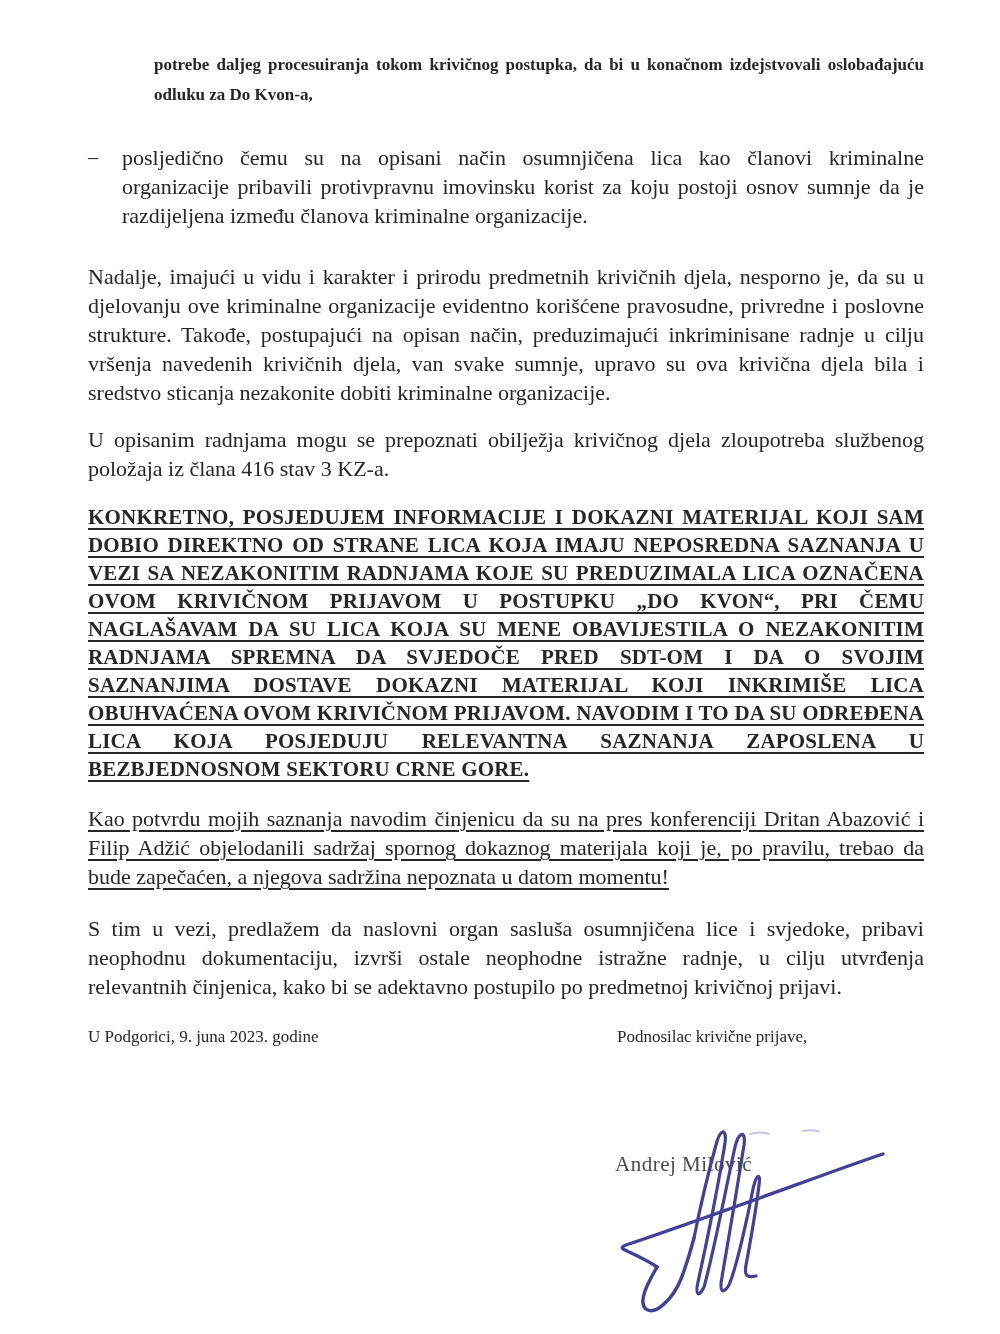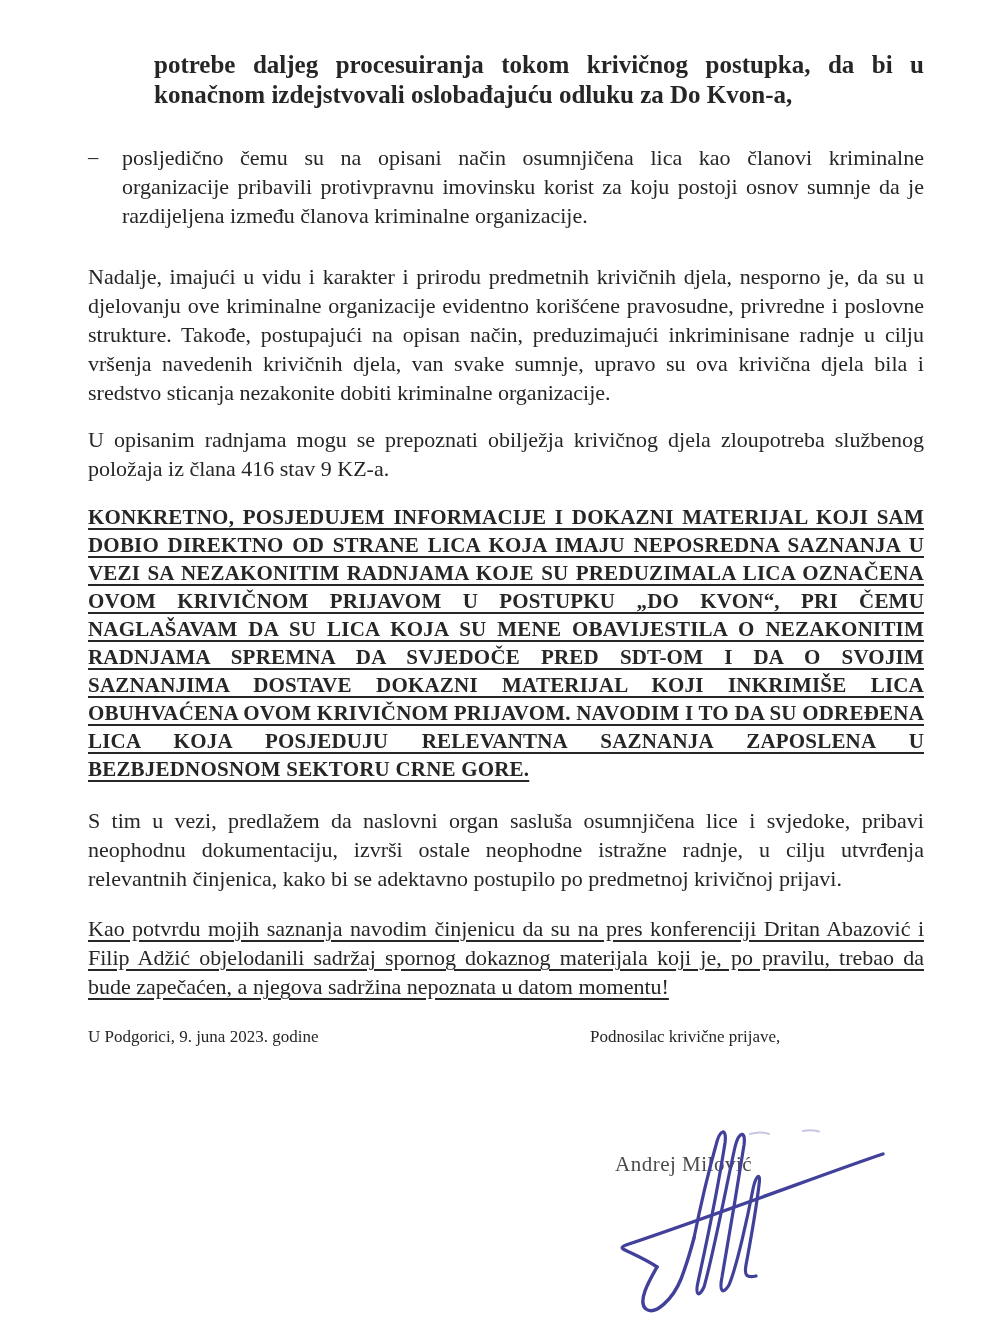--- a/index.html
+++ b/index.html
@@ -16,21 +16,21 @@
     position:absolute; left:88px; top:50px; width:836px;
   }
   p { margin:0; }
   .body-text {
     font-size:22px; line-height:29px;
     text-align:justify;
   }
   .intro {
     margin-left:66px;
     font-weight:bold;
-    font-size:25px; line-height:30px;
+    font-size:17px; line-height:30px;
     text-align:justify;
   }
   .bullet-row {
     position:relative;
     margin-top:33px;
     padding-left:34px;
   }
   .bullet-dash {
     position:absolute; left:0; top:0;
     font-size:20.5px; line-height:29px;
@@ -55,21 +55,21 @@
     text-underline-offset:4px;
   }
   .p-stim { margin-top:23px; }
   .sig-row {
     position:relative;
     margin-top:21px;
     height:30px;
     font-size:17px; line-height:29px;
   }
   .date-line { position:absolute; left:0; top:0; }
-  .submitter  { position:absolute; left:502px; top:0; }
+  .submitter  { position:absolute; left:529px; top:0; }
   .signer-name {
     position:absolute; left:615px; top:1151px;
     font-size:21px; line-height:26px;
     color:#4b4b4b;
     letter-spacing:0.5px;
   }
   .sig-svg {
     position:absolute; left:600px; top:1118px;
     pointer-events:none;
   }
@@ -82,28 +82,28 @@
 
     <p class="intro">potrebe daljeg procesuiranja tokom krivičnog postupka, da bi u konačnom izdejstvovali oslobađajuću odluku za Do Kvon-a,</p>
 
     <div class="bullet-row">
       <span class="bullet-dash">–</span>
       <p class="body-text">posljedično čemu su na opisani način osumnjičena lica kao članovi kriminalne organizacije pribavili protivpravnu imovinsku korist za koju postoji osnov sumnje da je razdijeljena između članova kriminalne organizacije.</p>
     </div>
 
     <p class="body-text p-nadalje">Nadalje, imajući u vidu i karakter i prirodu predmetnih krivičnih djela, nesporno je, da su u djelovanju ove kriminalne organizacije evidentno korišćene pravosudne, privredne i poslovne strukture. Takođe, postupajući na opisan način, preduzimajući inkriminisane radnje u cilju vršenja navedenih krivičnih djela, van svake sumnje, upravo su ova krivična djela bila i sredstvo sticanja nezakonite dobiti kriminalne organizacije.</p>
 
-    <p class="body-text p-obiljezja">U opisanim radnjama mogu se prepoznati obilježja krivičnog djela zloupotreba službenog položaja iz člana 416 stav 9 KZ-a.</p>
+    <p class="body-text p-obiljezja">U opisanim radnjama mogu se prepoznati obilježja krivičnog djela zloupotreba službenog položaja iz člana 416 stav 3 KZ-a.</p>
 
 
     <p class="p-konkretno">KONKRETNO, POSJEDUJEM INFORMACIJE I DOKAZNI MATERIJAL KOJI SAM DOBIO DIREKTNO OD STRANE LICA KOJA IMAJU NEPOSREDNA SAZNANJA U VEZI SA NEZAKONITIM RADNJAMA KOJE SU PREDUZIMALA LICA OZNAČENA OVOM KRIVIČNOM PRIJAVOM U POSTUPKU „DO KVON“, PRI ČEMU NAGLAŠAVAM DA SU LICA KOJA SU MENE OBAVIJESTILA O NEZAKONITIM RADNJAMA SPREMNA DA SVJEDOČE PRED SDT-OM I DA O SVOJIM SAZNANJIMA DOSTAVE DOKAZNI MATERIJAL KOJI INKRIMIŠE LICA OBUHVAĆENA OVOM KRIVIČNOM PRIJAVOM. NAVODIM I TO DA SU ODREĐENA LICA KOJA POSJEDUJU RELEVANTNA SAZNANJA ZAPOSLENA U BEZBJEDNOSNOM SEKTORU CRNE GORE.</p>
 
+    <p class="body-text p-kao">Kao potvrdu mojih saznanja navodim činjenicu da su na pres konferenciji Dritan Abazović i Filip Adžić objelodanili sadržaj spornog dokaznog materijala koji je, po pravilu, trebao da bude zapečaćen, a njegova sadržina nepoznata u datom momentu!</p>
+
     <p class="body-text p-stim">S tim u vezi, predlažem da naslovni organ sasluša osumnjičena lice i svjedoke, pribavi neophodnu dokumentaciju, izvrši ostale neophodne istražne radnje, u cilju utvrđenja relevantnih činjenica, kako bi se adektavno postupilo po predmetnoj krivičnoj prijavi.</p>
-
-    <p class="body-text p-kao">Kao potvrdu mojih saznanja navodim činjenicu da su na pres konferenciji Dritan Abazović i Filip Adžić objelodanili sadržaj spornog dokaznog materijala koji je, po pravilu, trebao da bude zapečaćen, a njegova sadržina nepoznata u datom momentu!</p>
 
     <div class="sig-row">
       <span class="date-line">U Podgorici, 9. juna 2023. godine</span>
       <span class="submitter">Podnosilac krivične prijave,</span>
     </div>
   </div>
 
   <div class="signer-name">Andrej Milović</div>
 
   <svg class="sig-svg" width="380" height="216" viewBox="0 0 380 216" fill="none" xmlns="http://www.w3.org/2000/svg">

